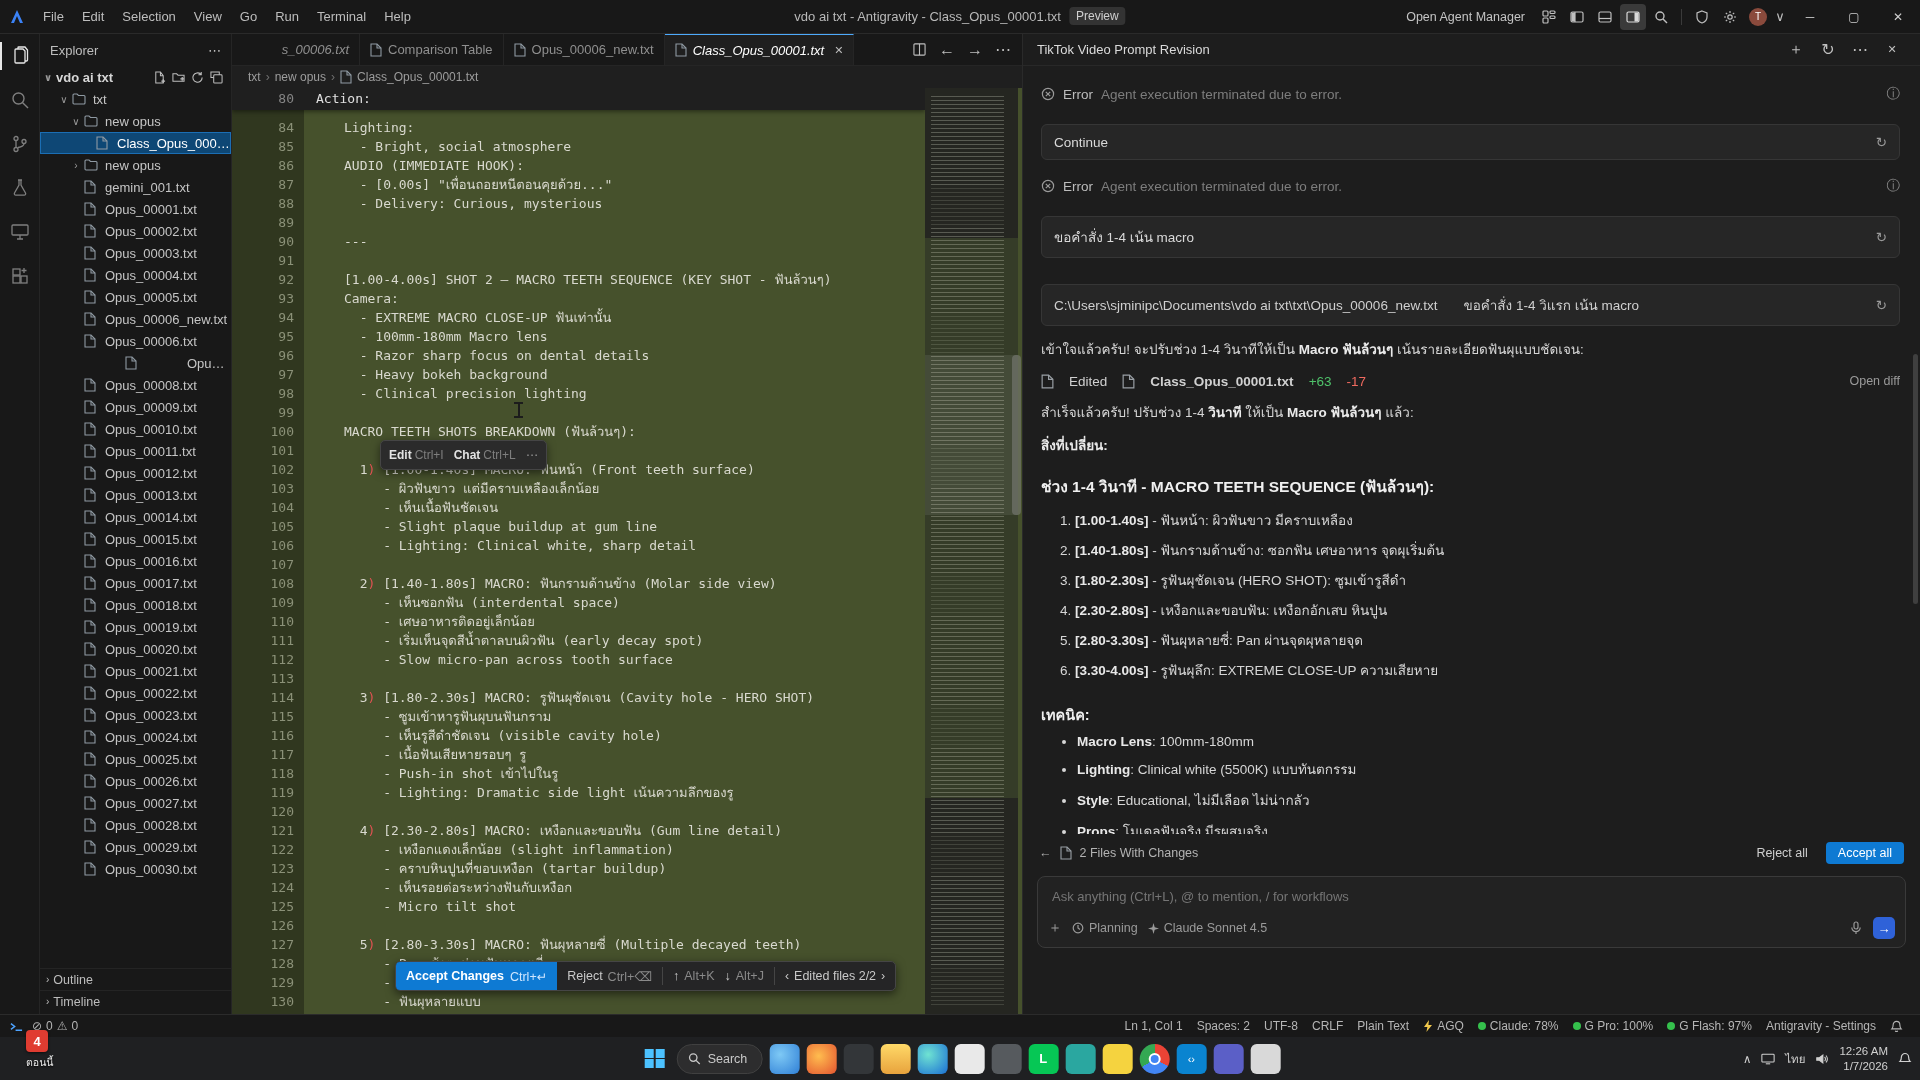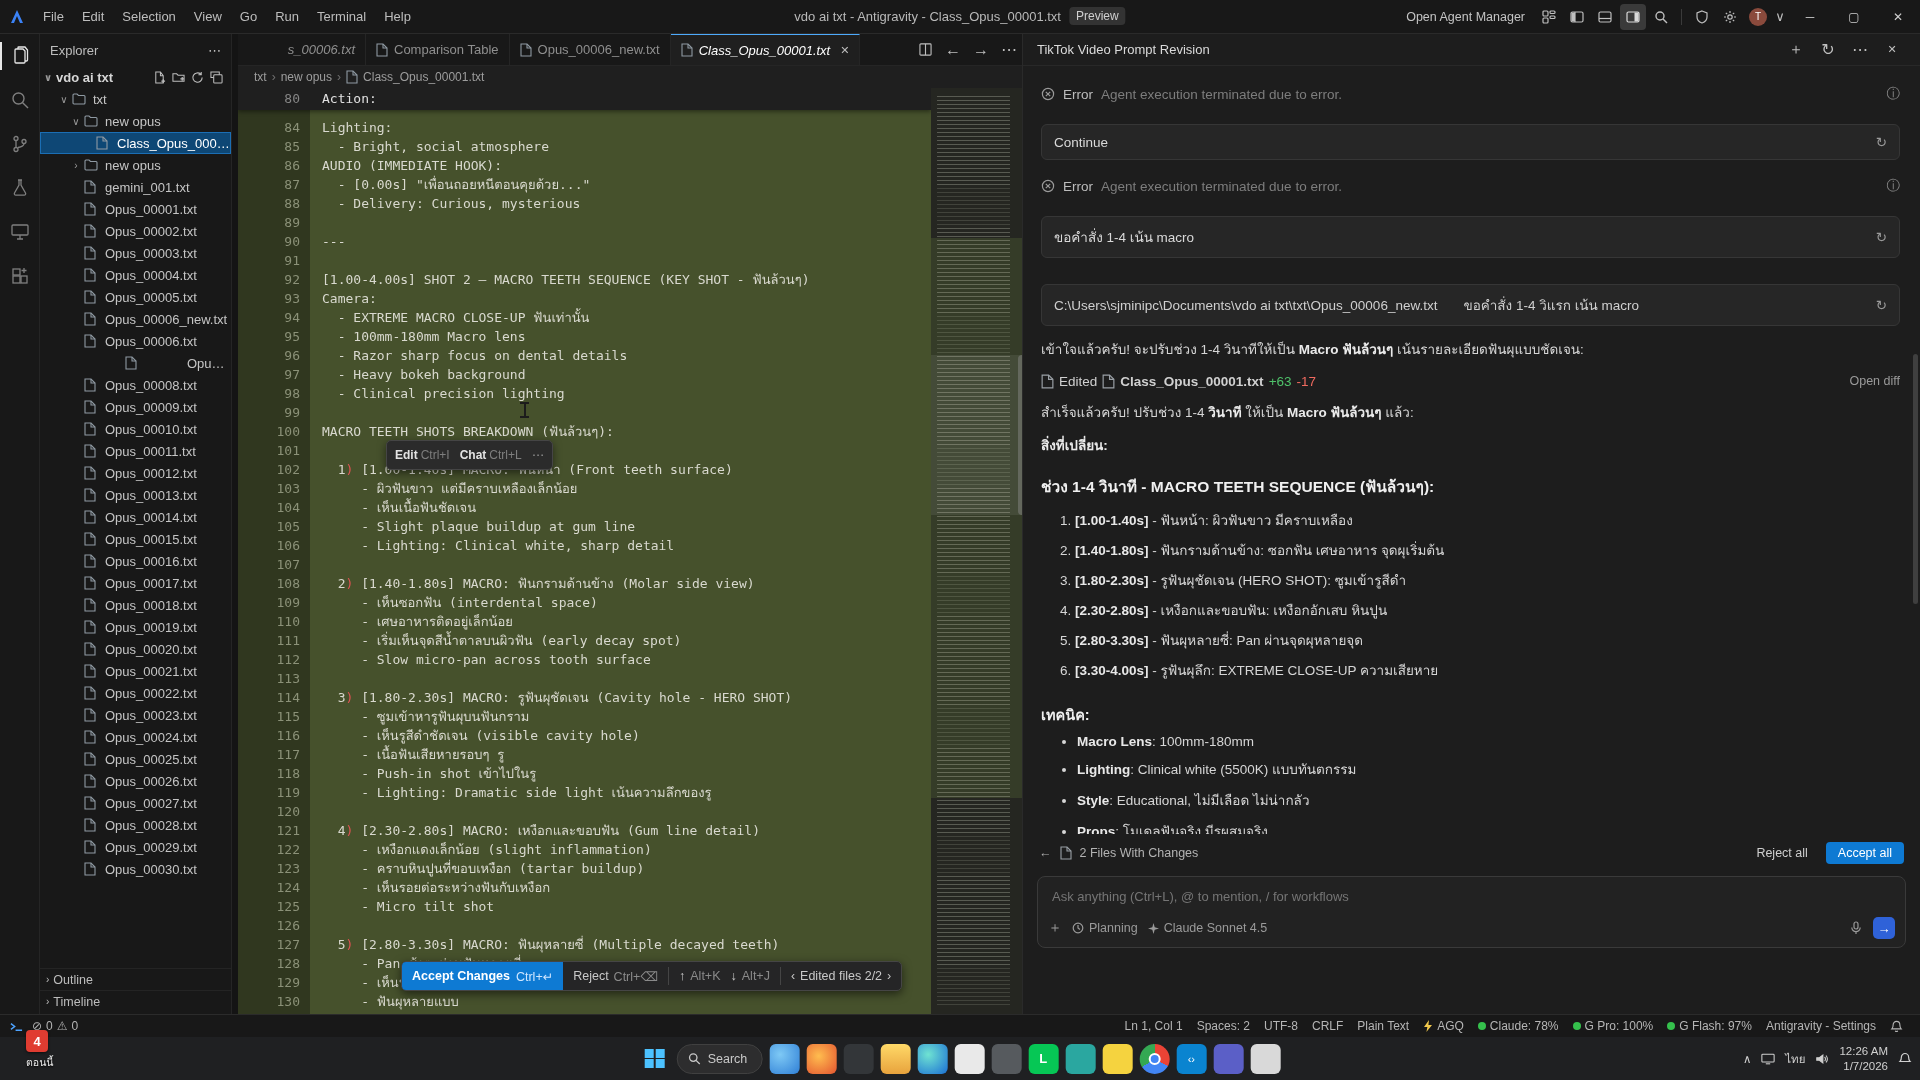--- a/index.html
+++ b/index.html
@@ -43,41 +43,41 @@
   .tree-row .chev { width:16px; text-align:center; color:#9a9a9a; font-size:10px; flex:none; }
   .tree-row .ficon { width:16px; margin-right:5px; flex:none; color:#8f9aa3; }
   .tree-row .label { overflow:hidden; text-overflow:ellipsis; }
   .tree-row.root { font-weight:bold; color:#d6d6d6; }
   .root-actions { margin-left:auto; display:flex; gap:6px; padding-right:8px; color:#bdbdbd; }
   .bottom-sections { position:absolute; left:0; bottom:2px; right:0; }
   .section-row { height:22px; display:flex; align-items:center; gap:4px; padding-left:6px; color:#bdbdbd;
     border-top:1px solid #242424; font-size:12.5px; }
 
   
-  #editor-area { position:absolute; left:238px; top:34px; width:790px; height:980px; background:#1f1f1f; }
+  #editor-area { position:absolute; left:232px; top:34px; width:790px; height:980px; background:#1f1f1f; }
   #tabstrip { height:32px; background:#181818; display:flex; align-items:stretch; border-bottom:1px solid #252525; }
   .tab { display:flex; align-items:center; gap:6px; padding:0 10px; border-right:1px solid #252525;
     color:#8f8f8f; font-size:13px; background:#181818; white-space:nowrap; overflow:hidden; }
   .tab .t-label { font-style:italic; }
   .tab.reg .t-label { font-style:normal; }
   .tab.partial { width:128px; justify-content:flex-end; padding-left:2px; }
   .tab.active { background:#1f1f1f; color:#ffffff; border-top:1.5px solid #4daafc; }
   .tab .close-x { color:#bdbdbd; font-size:11px; margin-left:4px; }
   .tab-actions { margin-left:auto; display:flex; align-items:center; color:#bdbdbd; padding-right:6px; gap:2px; }
   .tab-actions .tb-icon { width:24px; }
   #breadcrumb { height:22px; display:flex; align-items:center; gap:5px; padding-left:16px;
     font-size:12px; color:#9d9d9d; background:#1f1f1f; }
   #breadcrumb .sep { color:#6f6f6f; }
 
   #code-region { position:absolute; left:0; top:54px; width:790px; height:926px; background:#46512c; overflow:hidden; }
   #gutter-shade { position:absolute; left:0; top:0; width:72px; height:100%; background:rgba(18,18,14,0.42); }
   #code-lines { position:absolute; left:0; top:30px; width:693px; }
   .cline { height:19px; display:flex; font-family:"DejaVu Sans Mono",monospace; font-size:13px; line-height:19px; }
   .cline .ln { width:62px; text-align:right; color:#8b9178; flex:none; padding-right:0; }
-  .cline .ct { padding-left:22px; white-space:pre; color:#d9d9cf; }
+  .cline .ct { padding-left:22px; white-space:pre; color:#d9d9cf;margin-left:28px; }
   .cline .redp { color:#e05252; }
   #sticky-line { position:absolute; left:0; top:0; width:693px; height:22px; background:#1f1f1f;
     box-shadow:0 2px 4px rgba(0,0,0,.4); display:flex; font-family:"DejaVu Sans Mono",monospace; font-size:13px; line-height:22px; }
   #sticky-line .ln { width:62px; text-align:right; color:#858585; }
   #sticky-line .ct { padding-left:22px; color:#e0e0e0; }
   #minimap { position:absolute; left:693px; top:0; width:93px; height:100%; background:#252621; }
   .mini-stripes { position:absolute; left:6px; right:14px; top:8px; bottom:8px;
     background:
       repeating-linear-gradient(to bottom, rgba(210,215,195,.30) 0 1.5px, transparent 1.5px 4px);
     -webkit-mask-image:repeating-linear-gradient(to bottom, #000 0 90px, rgba(0,0,0,.55) 90px 130px);
@@ -118,21 +118,21 @@
   .err-detail { color:#7d7d7d; }
   .err-row .grow { flex:1; }
   .msg-card { background:#262626; border:1px solid #363636; border-radius:6px; padding:9px 12px; margin:18px 0 14px 0;
     display:flex; align-items:center; color:#d9d9d9; }
   .msg-card .grow { flex:1; }
   .retry-ic { color:#9a9a9a; }
   .ctx-path { color:#cfcfcf; }
   .ctx-extra { margin-left:26px; color:#cfcfcf; }
   .a-text { margin:14px 0 10px 0; color:#d6d6d6; line-height:1.45; }
   .a-text .b { font-weight:bold; color:#eaeaea; }
-  #edited-row { display:flex; align-items:center; gap:5px; margin:14px 0 6px 0; color:#d0d0d0; }
+  #edited-row { display:flex; align-items:center; gap:15px; margin:14px 0 6px 0; color:#d0d0d0; }
   #edited-row .added { color:#4fc26a; } #edited-row .removed { color:#f06a5f; }
   #edited-row .grow { flex:1; }
   #open-diff { color:#9a9a9a; font-size:12.5px; }
   .h-bold { font-weight:bold; color:#eaeaea; margin:12px 0 4px 0; }
   #sequence-heading { font-size:15.5px; font-weight:bold; color:#f0f0f0; margin:18px 0 10px 0; }
   ol#shots-list { margin:6px 0 0 34px; color:#d6d6d6; }
   ol#shots-list li { margin-bottom:8px; }
   ol#shots-list .time { font-weight:bold; color:#e8e8e8; }
   #technique-heading { font-size:14.5px; font-weight:bold; color:#f0f0f0; margin:22px 0 8px 0; }
   ul#tech-list { margin:4px 0 0 36px; color:#d6d6d6; list-style:disc; }

